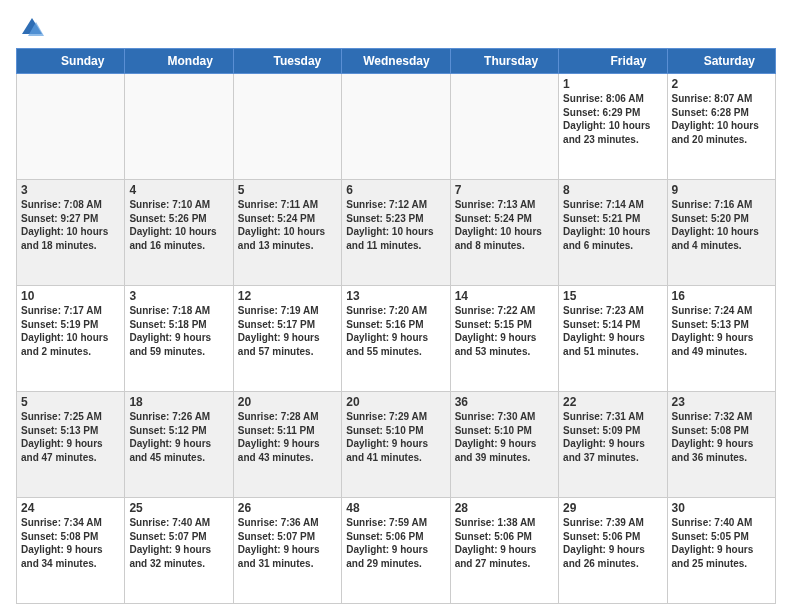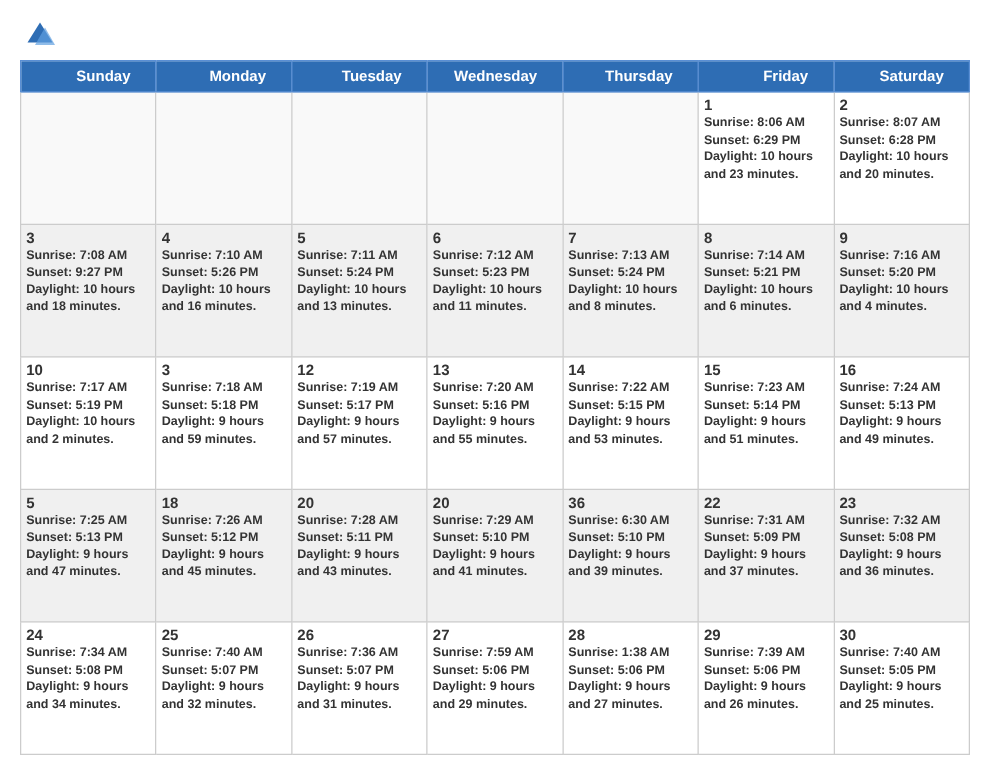--- a/index.html
+++ b/index.html
@@ -287,21 +287,21 @@
           </td>
           <td>
             <span class="day-num">20</span>
             <div class="day-info">Sunrise: 7:29 AM
 Sunset: 5:10 PM
 Daylight: 9 hours
 and 41 minutes.</div>
           </td>
           <td>
             <span class="day-num">36</span>
-            <div class="day-info">Sunrise: 6:30 AM
+            <div class="day-info">Sunrise: 7:30 AM
 Sunset: 5:10 PM
 Daylight: 9 hours
 and 39 minutes.</div>
           </td>
           <td>
             <span class="day-num">22</span>
             <div class="day-info">Sunrise: 7:31 AM
 Sunset: 5:09 PM
 Daylight: 9 hours
 and 37 minutes.</div>
@@ -330,21 +330,21 @@
 and 32 minutes.</div>
           </td>
           <td>
             <span class="day-num">26</span>
             <div class="day-info">Sunrise: 7:36 AM
 Sunset: 5:07 PM
 Daylight: 9 hours
 and 31 minutes.</div>
           </td>
           <td>
-            <span class="day-num">27</span>
+            <span class="day-num">48</span>
             <div class="day-info">Sunrise: 7:59 AM
 Sunset: 5:06 PM
 Daylight: 9 hours
 and 29 minutes.</div>
           </td>
           <td>
             <span class="day-num">28</span>
             <div class="day-info">Sunrise: 1:38 AM
 Sunset: 5:06 PM
 Daylight: 9 hours

